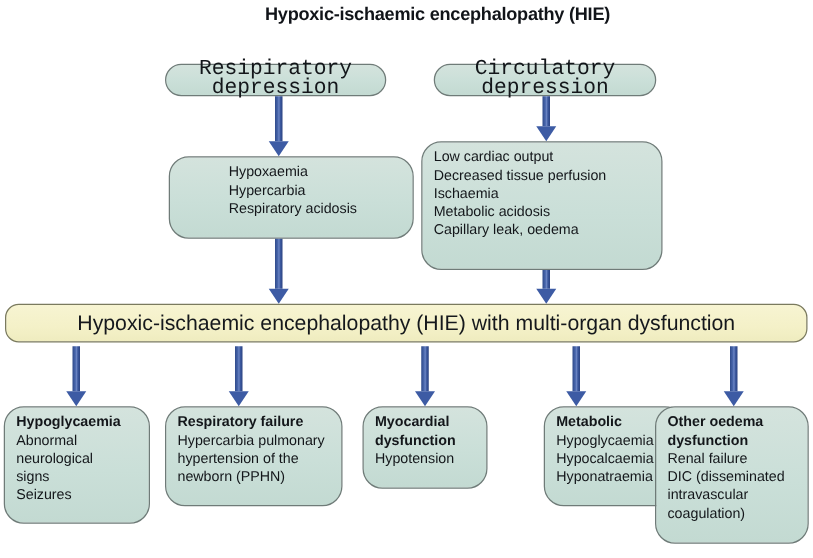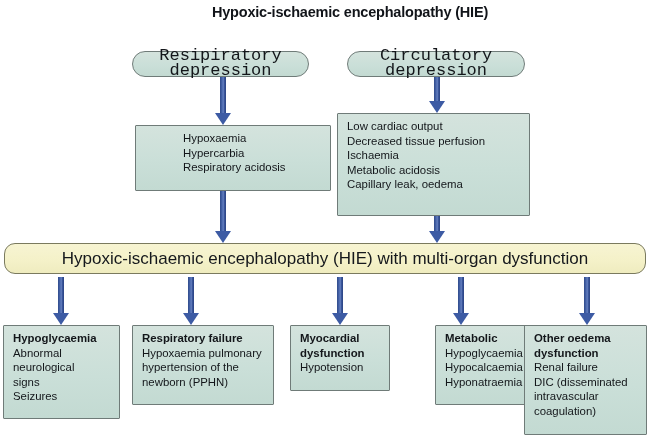--- a/index.html
+++ b/index.html
@@ -21,21 +21,21 @@
     color:#111419;
     padding-left:25px;
   }
 
   
   .box{
     position:absolute;
     box-sizing:border-box;
     background:linear-gradient(180deg,#d4e3dd 0%, #cadfd8 55%, #c3dad2 100%);
     border:1.3px solid #6f7b78;
-    border-radius:1px;
+    border-radius:16px;
     font-size:11.4px;
     line-height:14.6px;
     color:#13161a;
     padding:5px 8px 5px 9px;
     box-shadow:0 0 0 0 rgba(0,0,0,0);
   }
   .box.pill{
     border-radius:14px;
     text-align:center;
     padding:0;
@@ -151,21 +151,21 @@
   <div class="box" style="left:3px;top:325px;width:117px;height:94px;">
     <span class="hdr">Hypoglycaemia</span>
     <span class="ln">Abnormal</span>
     <span class="ln">neurological</span>
     <span class="ln">signs</span>
     <span class="ln">Seizures</span>
   </div>
 
   <div class="box" style="left:132px;top:325px;width:142px;height:80px;">
     <span class="hdr">Respiratory failure</span>
-    <span class="ln">Hypoxaemia pulmonary</span>
+    <span class="ln">Hypercarbia pulmonary</span>
     <span class="ln">hypertension of the</span>
     <span class="ln">newborn (PPHN)</span>
   </div>
 
   <div class="box" style="left:290px;top:325px;width:100px;height:66px;">
     <span class="hdr">Myocardial</span>
     <span class="hdr">dysfunction</span>
     <span class="ln">Hypotension</span>
   </div>
 

